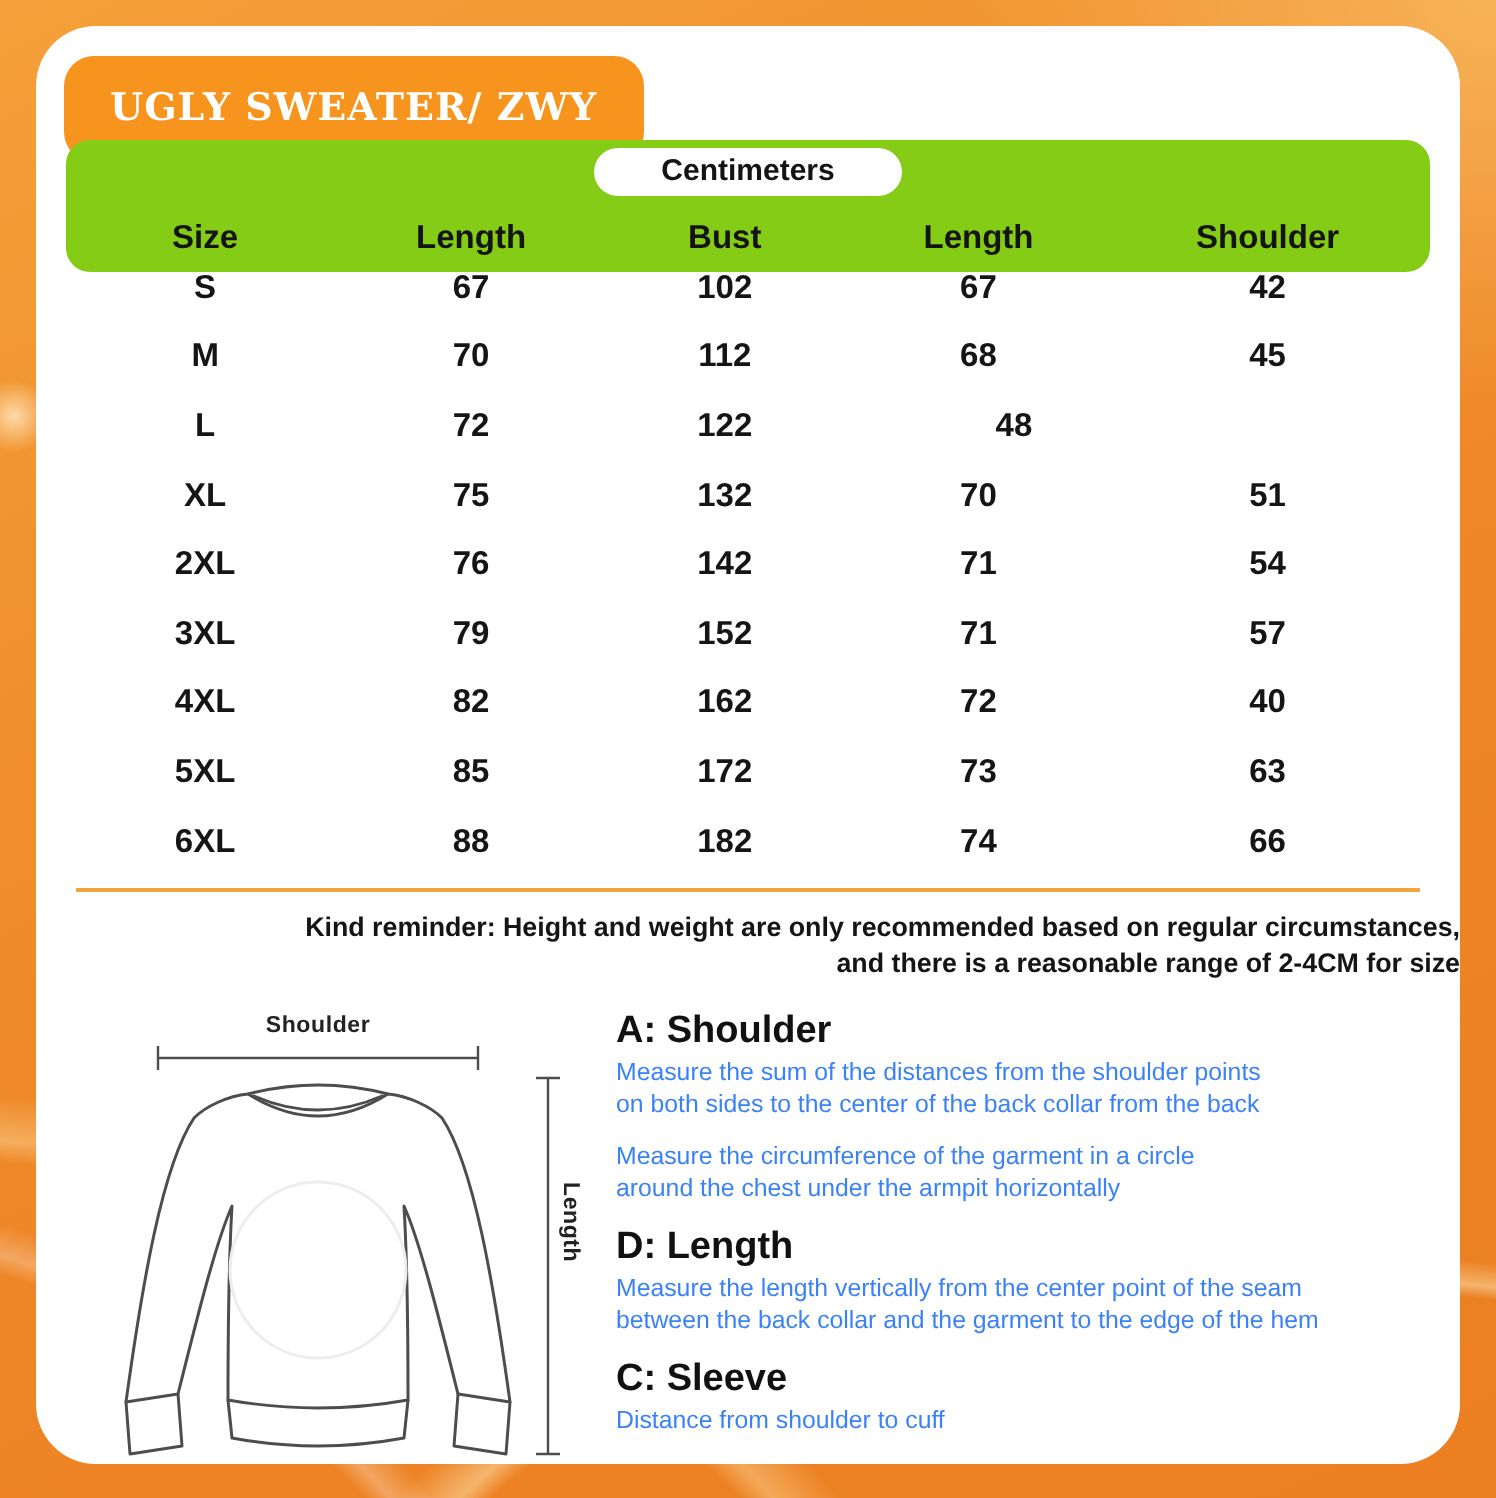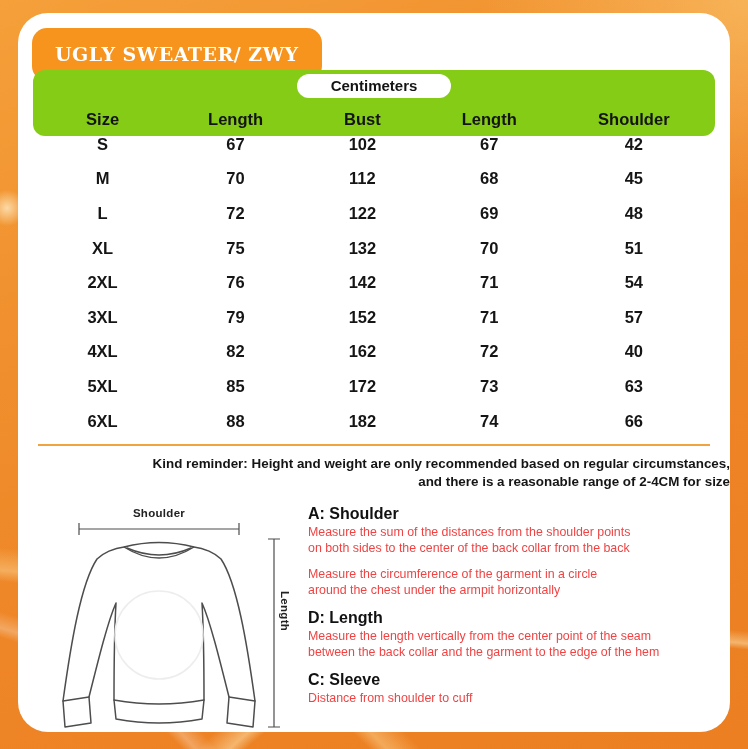--- a/index.html
+++ b/index.html
@@ -58,22 +58,22 @@
     position:absolute; left:33px; width:160px; top:0; text-align:center;
     font-size:11.5px; font-weight:600; color:#222; letter-spacing:.3px;
   }
   .length-label{
     position:absolute; left:233px; top:84px; height:90px; display:flex; align-items:center;
     writing-mode:vertical-rl; font-size:11.5px; font-weight:600; color:#222; letter-spacing:.3px;
   }
   
   .instructions{position:absolute; left:290px; top:492px; width:410px;}
   .ins-block{margin-bottom:11px;}
-  .ins-h{font-weight:bold; font-size:16px; color:#111; margin-bottom:2px;}
-  .ins-b{font-size:12.4px; line-height:15.5px; color:#ef4444; white-space:pre-line;}
+  .ins-h{font-weight:bold; font-size:19px; color:#111; margin-bottom:2px;}
+  .ins-b{font-size:12.4px; line-height:15.5px; color:#3b82f6; white-space:pre-line;}
 </style>
 </head>
 <body>
 
 <div class="stage">
   <div class="card">
 
     <div class="title-badge">
       <span>UGLY SWEATER/ ZWY</span>
     </div>
@@ -103,21 +103,20 @@
         <div class="cell c0">M</div>
         <div class="cell c1">70</div>
         <div class="cell c2">112</div>
         <div class="cell c3">68</div>
         <div class="cell c4">45</div>
       </div>
       <div class="trow">
         <div class="cell c0">L</div>
         <div class="cell c1">72</div>
         <div class="cell c2">122</div>
-        <div class="cell c3">69</div>
         <div class="cell c4">48</div>
       </div>
       <div class="trow">
         <div class="cell c0">XL</div>
         <div class="cell c1">75</div>
         <div class="cell c2">132</div>
         <div class="cell c3">70</div>
         <div class="cell c4">51</div>
       </div>
       <div class="trow">

